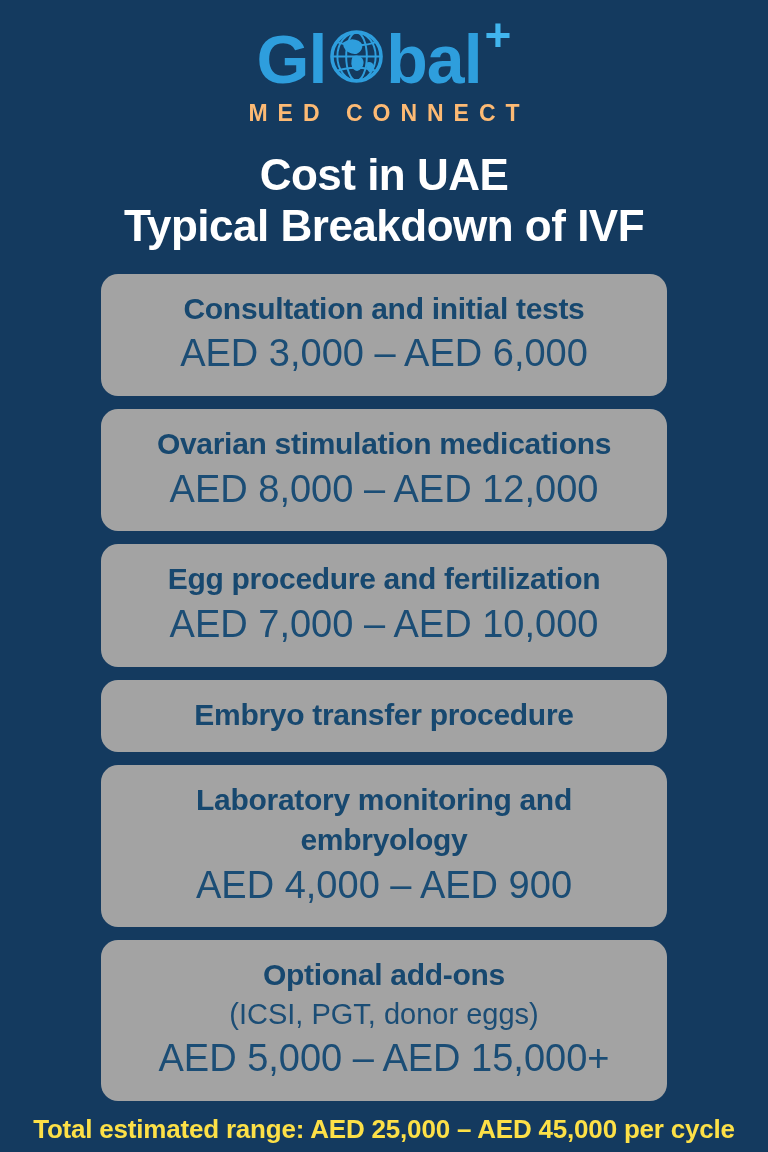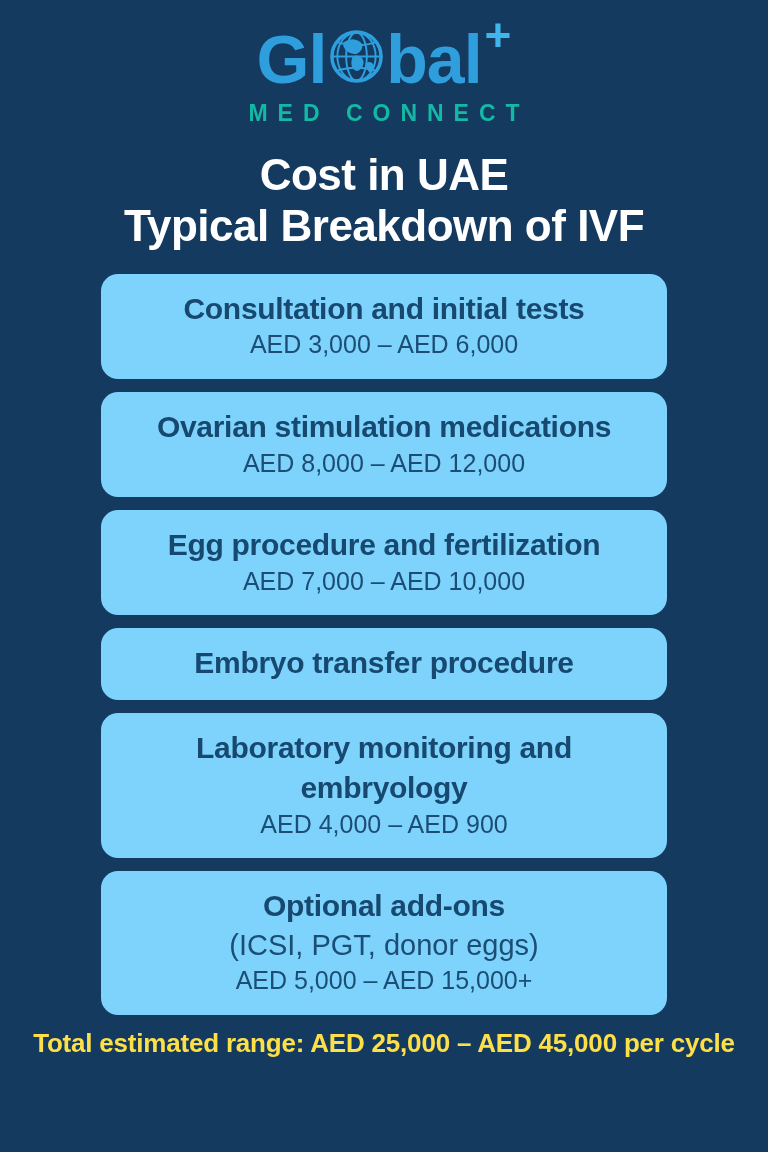--- a/index.html
+++ b/index.html
@@ -43,21 +43,21 @@
     font-size: 46px;
     line-height: 1;
     align-self: flex-start;
     margin: -14px 0 0 3px;
     color: #41B5EE;
     letter-spacing: 0;
   }
   .logo-subtitle {
     margin-top: 7px;
     padding-left: 10px; 
-    color: #14b8a6;
+    color: #fdba74;
     font-size: 23px;
     font-weight: 700;
     letter-spacing: 10px;
     white-space: nowrap;
   }
   
   .title {
     margin: 22px 0 0 0;
     color: #FFFFFF;
     font-size: 44px;
@@ -69,41 +69,41 @@
   .title-line { display: block; }
   
   .cards {
     margin-top: 22px;
     width: 566px;
     display: flex;
     flex-direction: column;
     gap: 13px;
   }
   .card {
-    background: #7dd3fc;
+    background: #a3a3a3;
     border-radius: 17px;
     padding: 15px 20px 17px 20px;
     text-align: center;
   }
   .card-title {
     color: #17486F;
     font-size: 30px;
     font-weight: 700;
     letter-spacing: -0.3px;
     line-height: 1.33;
   }
   .card-note {
     color: #1B4D75;
     font-size: 29px;
     font-weight: 400;
     line-height: 1.33;
   }
   .card-range {
     color: #1B4D75;
-    font-size: 25px;
+    font-size: 38px;
     font-weight: 400;
     line-height: 1.33;
   }
   
   .footer {
     margin-top: 13px;
     color: #fde047;
     font-size: 26px;
     font-weight: 700;
     letter-spacing: -0.2px;

